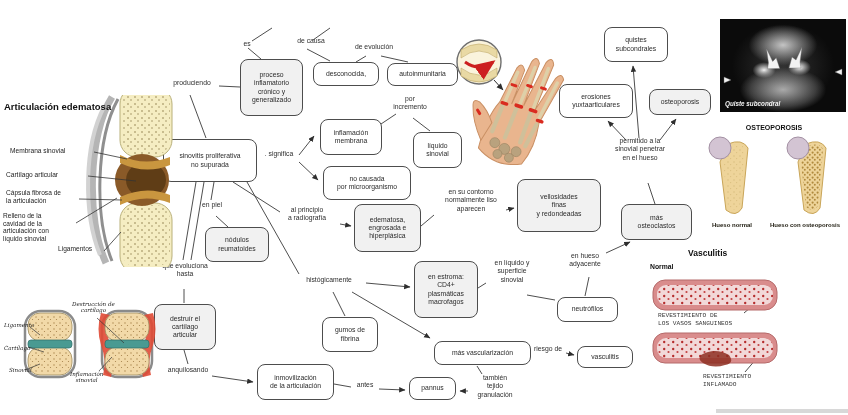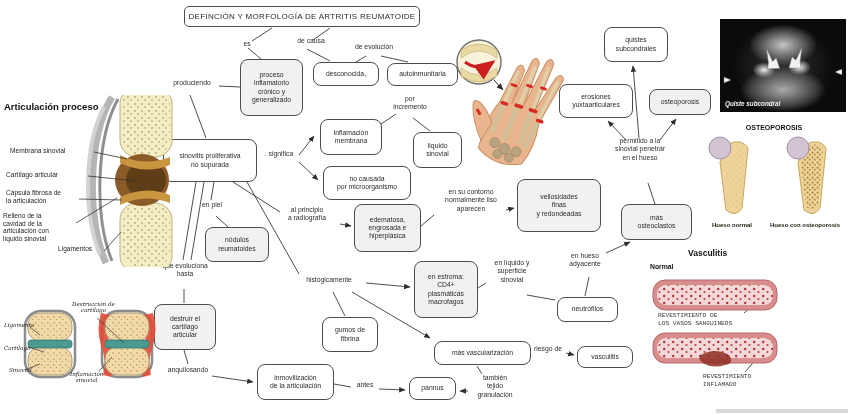--- a/index.html
+++ b/index.html
@@ -89,21 +89,20 @@
       <path d="M639,138 L633,66" marker-end="url(#ah)"></path>
       <path d="M660,140 L676,119" marker-end="url(#ah)"></path>
       <path d="M566,353 L574,355" marker-end="url(#ah)"></path>
       <path d="M477,366 L482,374"></path>
       <path d="M468,391 L460,391" marker-end="url(#ah)"></path>
       <path d="M744,313 L757,302"></path>
       <path d="M745,372 L757,358"></path>
     </g>
   </svg>
 
-  <div class="node title-node" style="left:184px;top:6px;width:236px;height:21px">DEFINCIÓN Y MORFOLOGÍA DE ARTRITIS REUMATOIDE</div>
 
   <div class="node gray" style="left:240px;top:59px;width:63px;height:57px">proceso
 inflamatorio
 crónico y
 generalizado</div>
   <div class="node" style="left:313px;top:62px;width:66px;height:24px">desconocida,</div>
   <div class="node" style="left:387px;top:63px;width:71px;height:23px">autoinmunitaria</div>
   <div class="node" style="left:320px;top:119px;width:62px;height:36px">inflamación
 membrana</div>
   <div class="node" style="left:413px;top:132px;width:49px;height:36px">líquido
@@ -193,21 +192,21 @@
     <path d="M120,68 Q146,80 170,70 L170,62 Q144,72 120,60 z" fill="#c9963f"></path>
     <path d="M120,102 Q146,90 170,100 L170,108 Q144,98 120,110 z" fill="#c9963f"></path>
     <g stroke="#333" stroke-width="0.8" fill="none">
       <path d="M94,57 L127,64"></path>
       <path d="M88,81 L136,86"></path>
       <path d="M79,104 L122,105"></path>
       <path d="M76,128 L117,103"></path>
       <path d="M104,156 L121,137"></path>
     </g>
   </svg>
-  <div class="anat-title" style="left:4px;top:101px">Articulación proceso</div>
+  <div class="anat-title" style="left:4px;top:101px">Articulación edematosa</div>
   <div class="anat-lbl" style="left:10px;top:147px">Membrana sinovial</div>
   <div class="anat-lbl" style="left:6px;top:171px">Cartílago articular</div>
   <div class="anat-lbl" style="left:6px;top:189px">Cápsula fibrosa de
 la articulación</div>
   <div class="anat-lbl" style="left:3px;top:212px">Relleno de la
 cavidad de la
 articulación con
 líquido sinovial</div>
   <div class="anat-lbl" style="left:58px;top:245px">Ligamentos</div>
 

